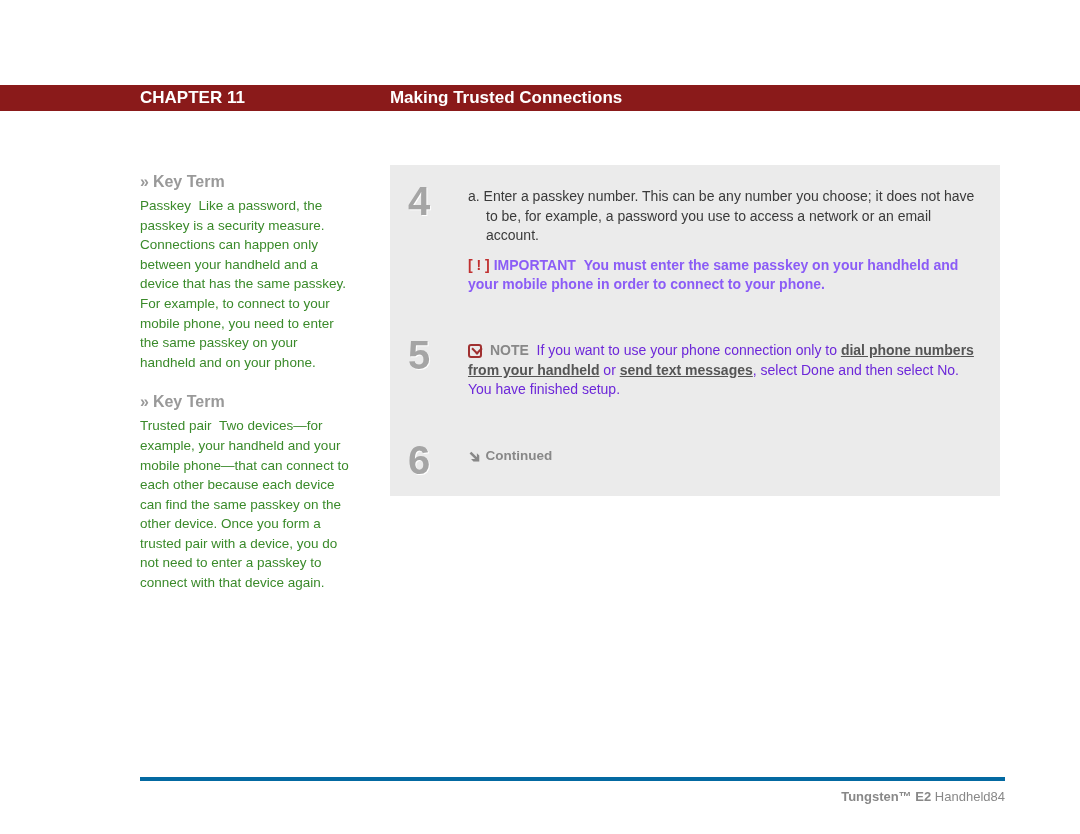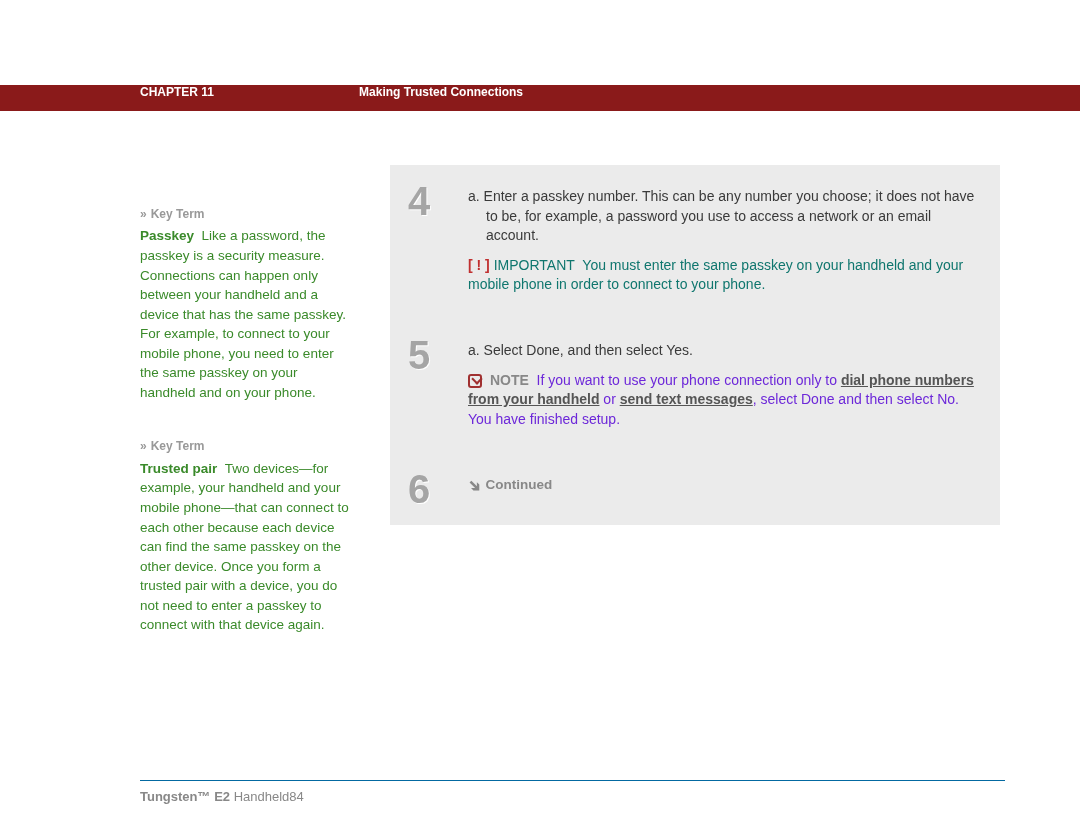--- a/index.html
+++ b/index.html
@@ -13,21 +13,22 @@
   }
   .chapter-bar {
     position: absolute;
     top: 85px;
     left: 0;
     right: 0;
     height: 26px;
     background: #8a1a1a;
     color: #ffffff;
     display: flex;
-    font-size: 12px;
+    align-items: center;
+    font-size: 17px;
     font-weight: bold;
   }
   .chapter-bar .chap-label { margin-left: 140px; }
   .chapter-bar .chap-title { margin-left: 145px; }
   .page {
     position: absolute;
     top: 165px;
     left: 140px;
     right: 75px;
     bottom: 60px;
@@ -37,31 +38,30 @@
     left: 0;
     top: 5px;
     width: 210px;
     font-size: 13.5px;
     line-height: 1.45;
     color: #3a8a2a;
   }
   .kt-label {
     color: #999999;
     font-weight: bold;
-    font-size: 12px;
+    font-size: 16px;
     margin-bottom: 3px;
-    margin-top: 36px;
   }
   .kt-arrows {
     color: #999;
     font-weight: bold;
     margin-right: 4px;
   }
   .kt-body { color: #3a8a2a; }
-  .kt-body .term { font-weight: bold; }
+  .kt-body .term { font-weight: normal; }
   .kt-block { margin-bottom: 18px; }
   .main {
     position: absolute;
     left: 250px;
     top: 0;
     width: 610px;
     background: #ebebeb;
     padding: 12px 22px 16px 18px;
     font-size: 14px;
     line-height: 1.4;
@@ -83,22 +83,22 @@
     flex: 1;
     padding-top: 10px;
   }
   .step-body p { margin-bottom: 10px; }
   .step-body .sub {
     padding-left: 18px;
     text-indent: -18px;
     margin-bottom: 10px;
   }
   .important {
-    color: #0f766e;
-    font-weight: normal;
+    color: #8b5cf6;
+    font-weight: bold;
   }
   .important-bang { color: #c03030; font-weight: bold; }
   .note-label { color: #888; font-weight: bold; }
   .note-icon {
     display: inline-block;
     width: 14px; height: 14px;
     border: 2px solid #a03030;
     border-radius: 3px;
     position: relative;
     vertical-align: -3px;
@@ -127,26 +127,26 @@
     color: #888;
     margin-right: 4px;
     font-size: 16px;
     vertical-align: -2px;
   }
   .footer {
     position: absolute;
     left: 140px;
     right: 75px;
     bottom: 30px;
-    border-top: 1px solid #0369a1;
+    border-top: 4px solid #0369a1;
     padding-top: 8px;
     font-size: 13px;
     color: #888888;
     display: flex;
-    justify-content: flex-start;
+    justify-content: flex-end;
   }
   .footer .prod b { color: #888; font-weight: bold; }
 </style>
 </head>
 <body>
 
 <div class="chapter-bar">
   <span class="chap-label">CHAPTER 11</span>
   <span class="chap-title">Making Trusted Connections</span>
 </div>
@@ -184,21 +184,20 @@
           <span class="important-bang">[ ! ]</span>
           <span class="important">IMPORTANT</span>
           &nbsp;<span class="important">You must enter the same passkey on your handheld and your mobile phone in order to connect to your phone.</span>
         </p>
       </div>
     </div>
 
     <div class="step">
       <div class="step-num">5</div>
       <div class="step-body">
-        <p class="sub">a.  Select Done, and then select Yes.</p>
         <p>
           <span class="note-icon"></span>
           <span class="note-label">NOTE</span>
           &nbsp;<span class="note-body">If you want to use your phone connection only to </span><span class="link">dial phone numbers from your handheld</span><span class="note-body"> or </span><span class="link">send text messages</span><span class="note-body">, select Done and then select No. You have finished setup.</span>
         </p>
       </div>
     </div>
 
     <div class="step">
       <div class="step-num">6</div>

